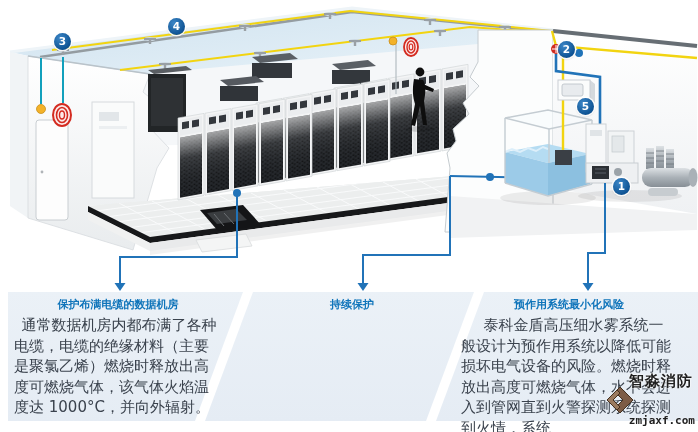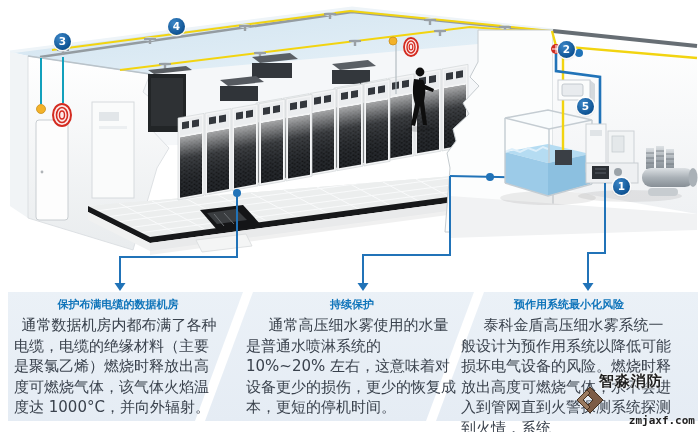--- a/index.html
+++ b/index.html
@@ -22,21 +22,21 @@
   .c1{left:14px;width:208px;}
   .c2{left:246px;width:212px;}
   .c3{left:461px;width:216px;}
   .content h3{margin:2px 0 3px;font-size:11px;color:#0f74ba;text-align:center;font-weight:bold;}
   .content p{margin:0;font-size:15px;line-height:20.5px;color:#3a424d;text-indent:1.5em;}
   .c1 p{text-indent:.5em;}
   
   .watermark{position:absolute;right:3px;bottom:5px;display:flex;align-items:center;z-index:6;}
   .wm-text{margin-left:-7px;display:flex;flex-direction:column;gap:23px;}
   .wm-name{font-size:15px;font-weight:bold;color:#1f1f1f;text-shadow:0 0 2px #fff,0 0 2px #fff;letter-spacing:1px;}
-  .wm-url{font-size:11px;font-weight:bold;color:#1f1f1f;text-shadow:0 0 2px #fff;align-self:flex-end;font-family:"DejaVu Sans Mono","Liberation Mono",monospace;margin-left:30px;}
+  .wm-url{font-size:11px;font-weight:bold;color:#1f1f1f;text-shadow:0 0 2px #fff;align-self:flex-end;font-family:"DejaVu Sans Mono","Liberation Mono",monospace;}
 </style>
 </head>
 <body>
 
 <div class="stage">
 
 <svg class="scene" width="698" height="432" viewBox="0 0 698 432">
   <defs>
     <linearGradient id="ceil" x1="0" y1="0" x2="1" y2="1">
       <stop offset="0" stop-color="#cfe2ef"></stop>
@@ -375,21 +375,20 @@
 <div class="callouts">
   <div class="box box1"></div>
   <div class="box box2"></div>
   <div class="box box3"></div>
   <div class="content c1">
     <h3>保护布满电缆的数据机房</h3>
     <p>通常数据机房内都布满了各种电缆，电缆的绝缘材料（主要是聚氯乙烯）燃烧时释放出高度可燃烧气体，该气体火焰温度达 1000°C，并向外辐射。</p>
   </div>
   <div class="content c2">
     <h3>持续保护</h3>
-    <p>通常高压细水雾使用的水量是普通水喷淋系统的 10%~20% 左右，这意味着对设备更少的损伤，更少的恢复成本，更短的停机时间。</p>
   </div>
   <div class="content c3">
     <h3>预作用系统最小化风险</h3>
     <p>泰科金盾高压细水雾系统一般设计为预作用系统以降低可能损坏电气设备的风险。燃烧时释放出高度可燃烧气体，水不会进入到管网直到火警探测系统探测到火情，系统</p>
   </div>
 </div>
 
 <div class="watermark">
   <svg width="32" height="32" viewBox="0 0 32 32">
     <polygon points="16,3 29,16 16,29 11,24 19,16 11,8" fill="#7d5c46" stroke="#43301f" stroke-width="1"></polygon>

